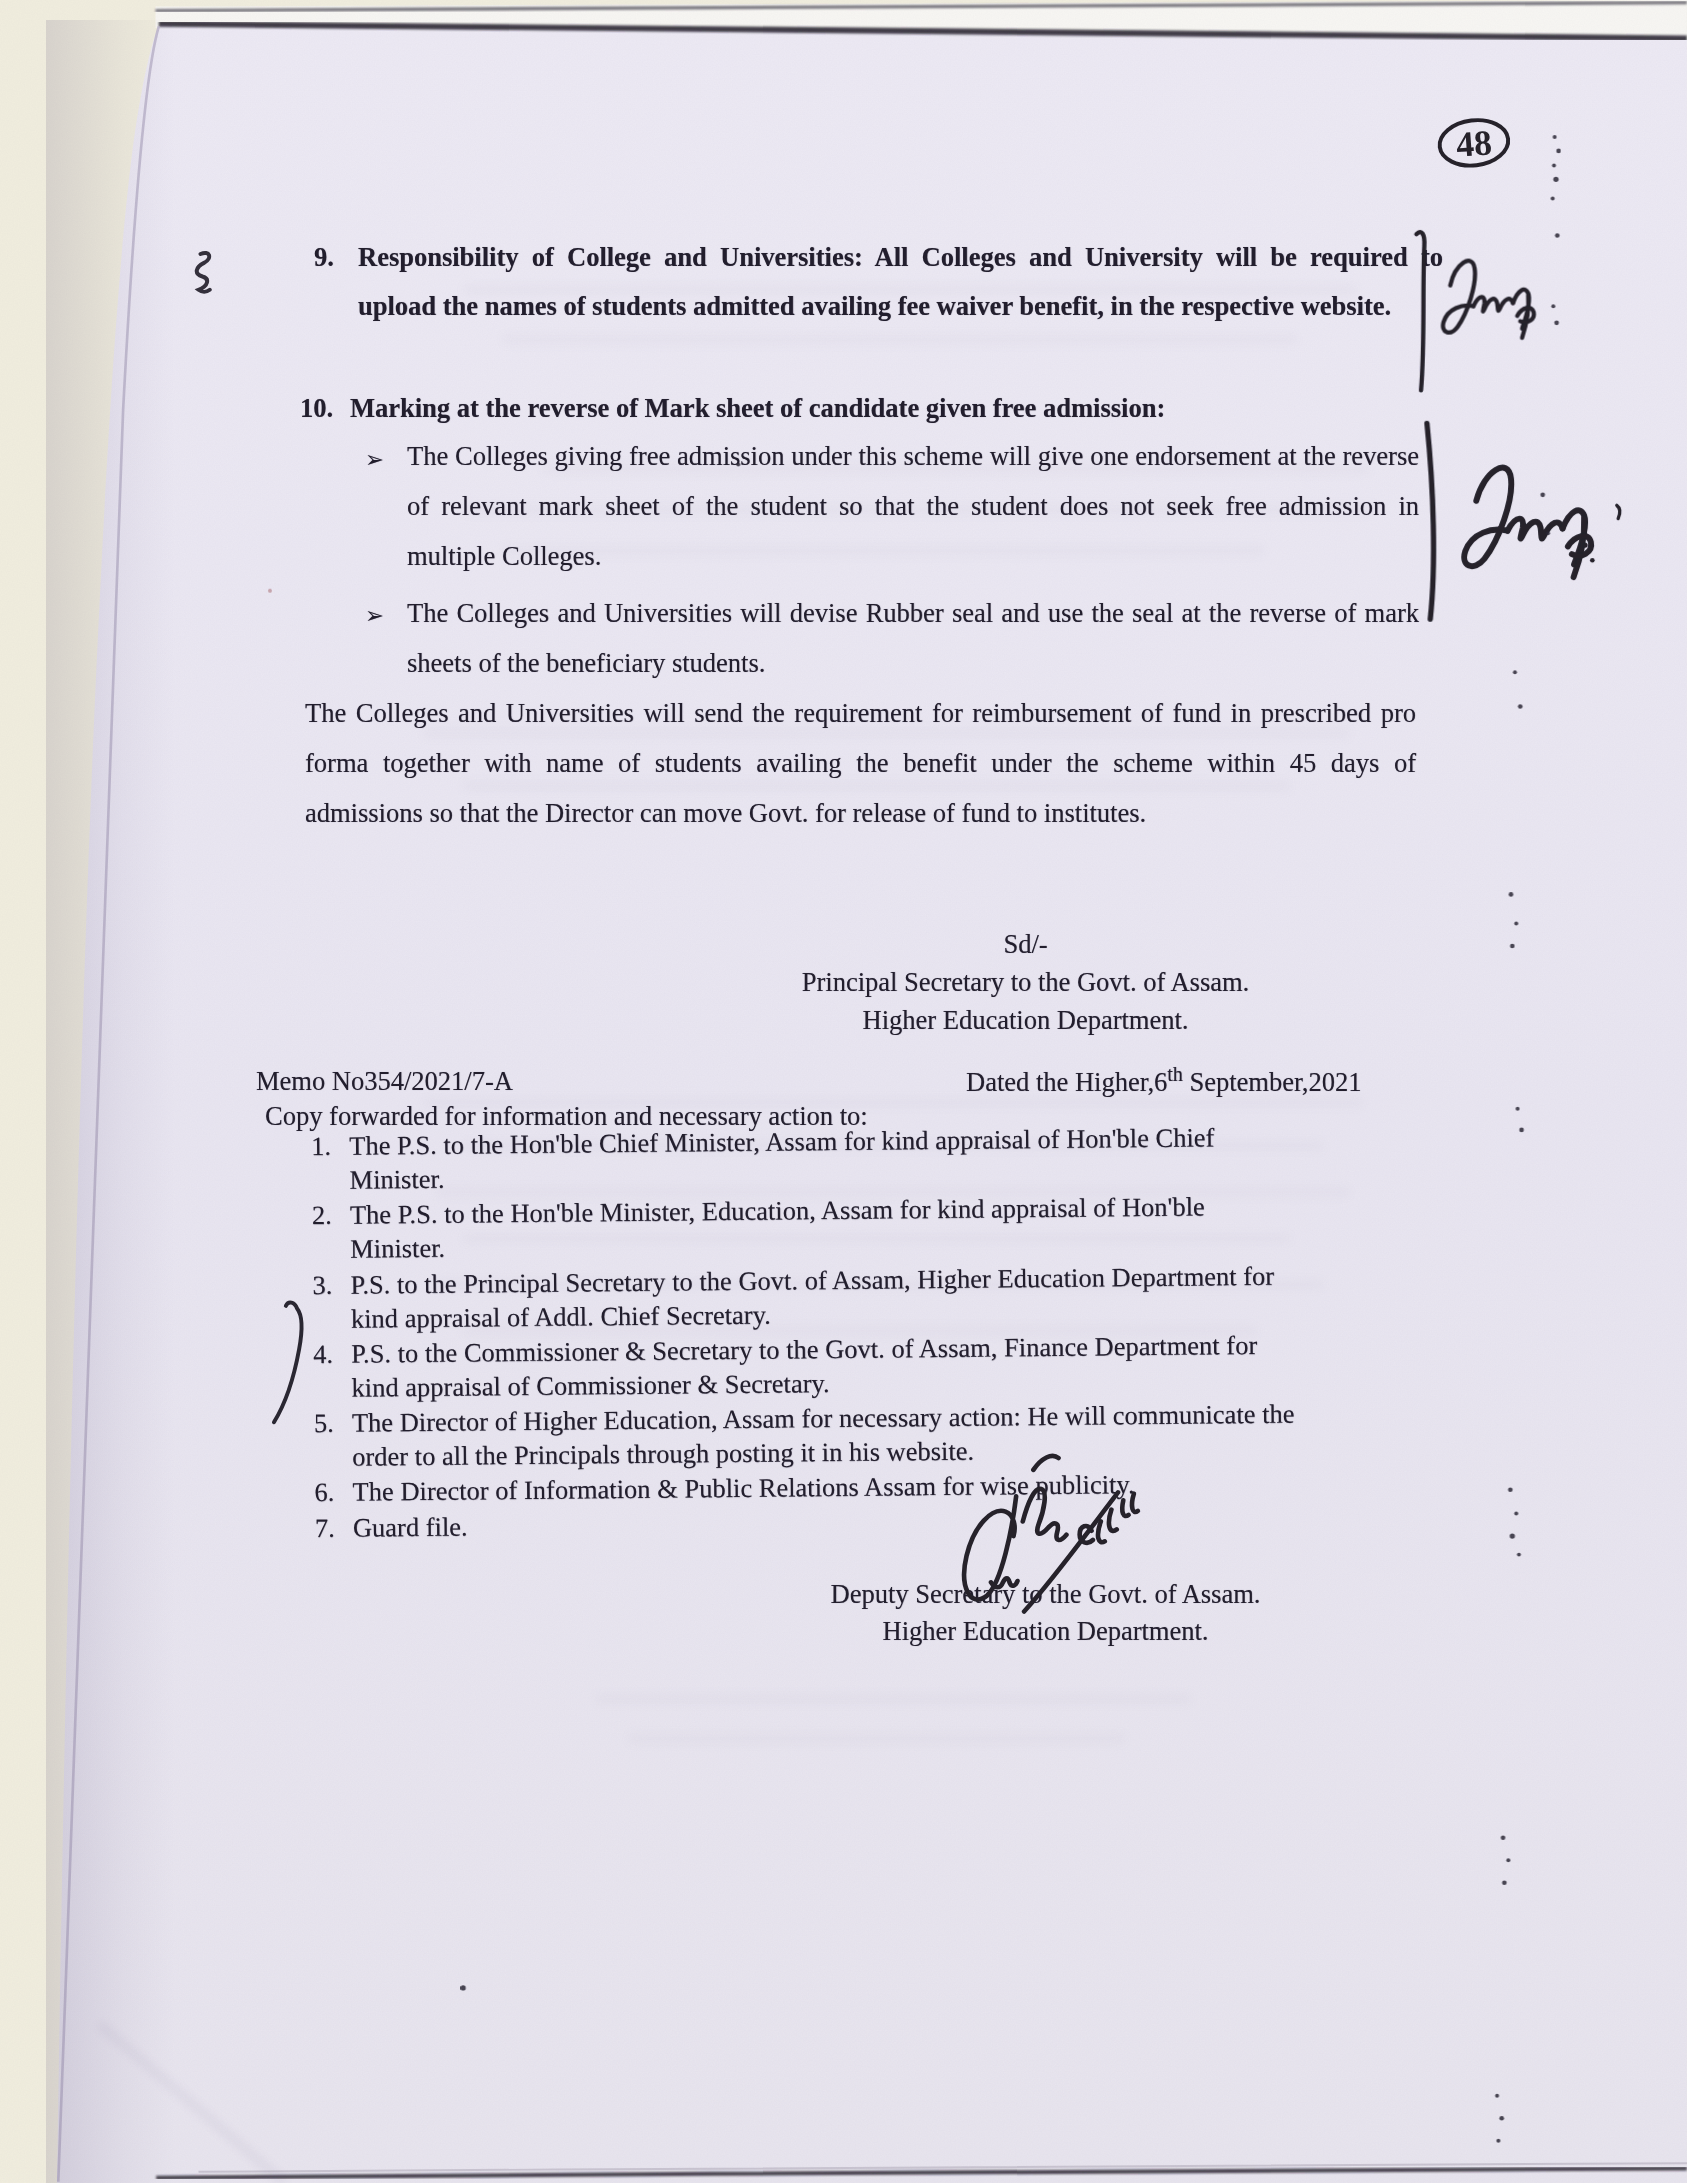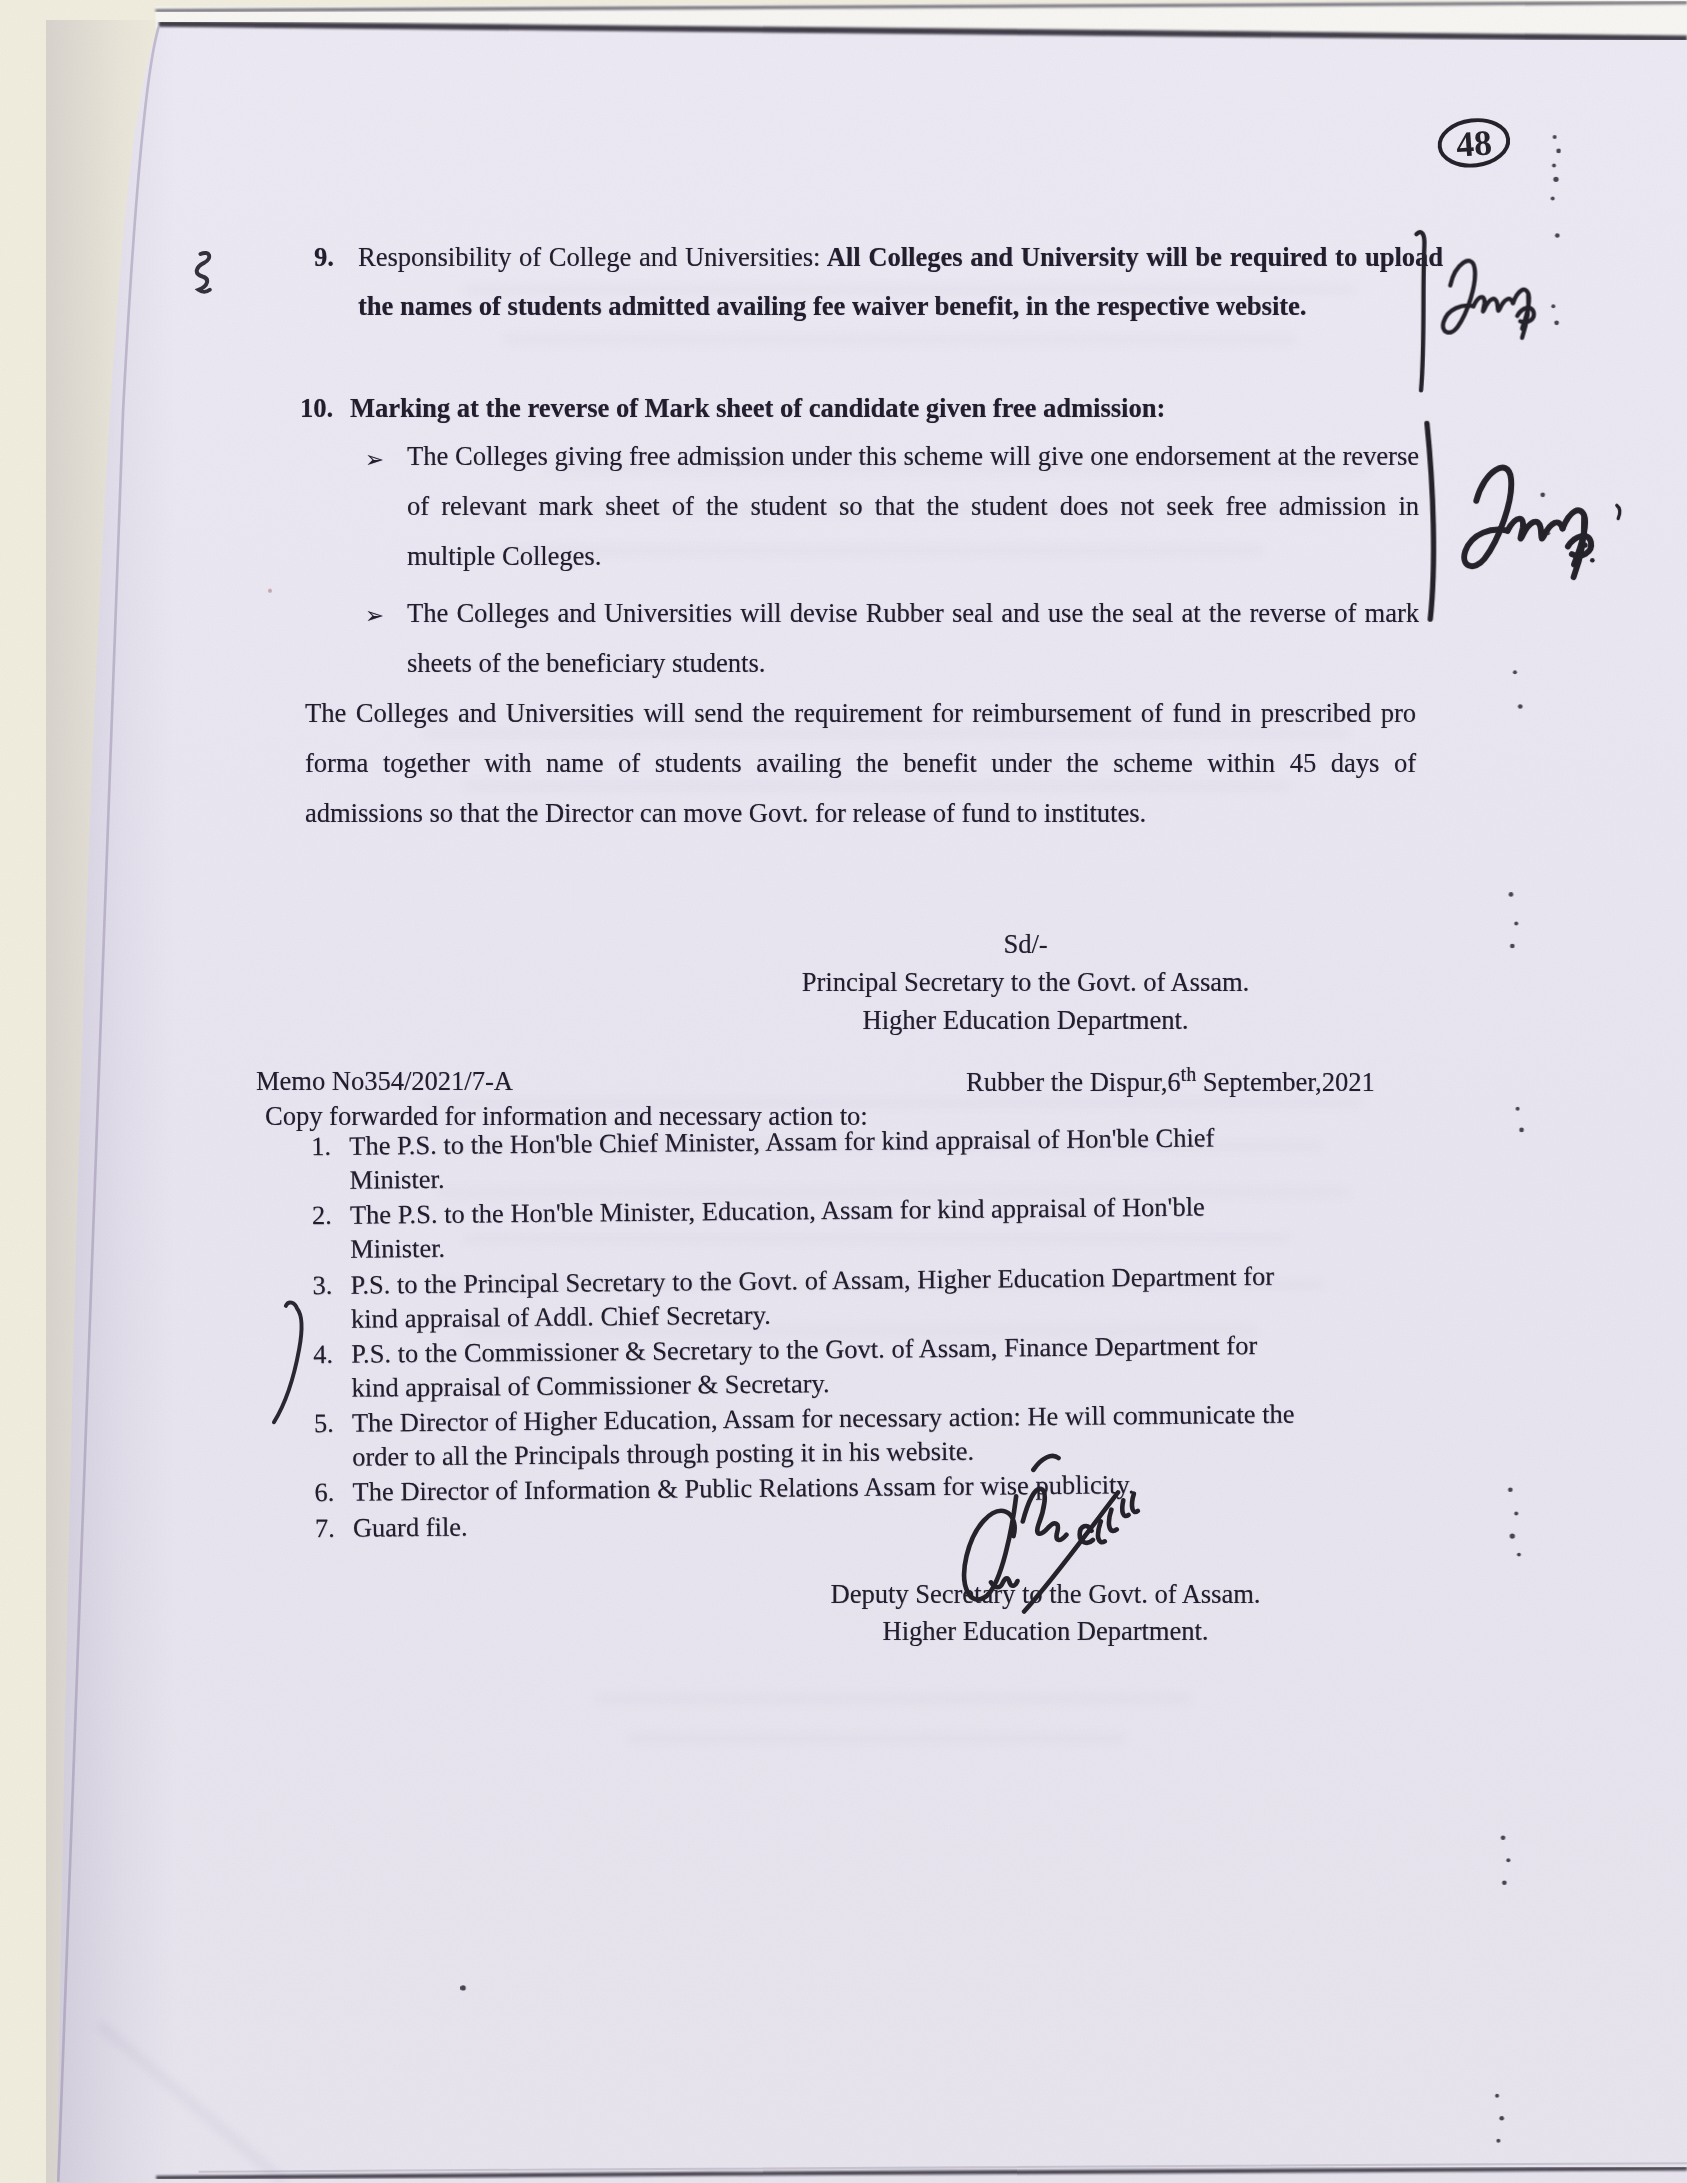--- a/index.html
+++ b/index.html
@@ -4,21 +4,21 @@
 <style>
   html,body{margin:0;padding:0;}
   body{background:#efecdd;font-family:"Liberation Serif",serif;}
   .canvas{position:relative;width:1687px;height:2183px;overflow:hidden;background:#f1eede;}
   svg.bg,svg.ink{position:absolute;left:0;top:0;width:1687px;height:2183px;}
   svg.ink{pointer-events:none;z-index:3;}
   .txt-layer{position:absolute;left:0;top:0;width:1687px;height:2183px;z-index:2;
              color:#221e2d;filter:blur(0.2px);}
   .txt-layer .blk{position:absolute;font-size:26.5px;}
   .txt-layer .blk, .txt-layer .blk *{text-shadow:0.3px 0.4px 0.7px rgba(28,24,44,0.5);}
-  .b{font-weight:normal;}
+  .b{font-weight:bold;}
   .just{text-align:justify;}
   .num{position:absolute;left:0;top:0;}
 
   
   .item9{left:314px;top:233px;width:1129px;line-height:49px;font-weight:bold;}
   .item9 .body9{margin-left:44px;}
   
   .item10{left:300px;top:387px;width:1125px;font-weight:bold;line-height:42px;}
   .item10 .t10{margin-left:50px;}
   
@@ -134,21 +134,21 @@
 
     <div class="blk para just">The Colleges and Universities will send the requirement for reimbursement of fund in prescribed pro forma together with name of students availing the benefit under the scheme within 45 days of admissions so that the Director can move Govt. for release of fund to institutes.</div>
 
     <div class="blk sdblk">
       <div>Sd/-</div>
       <div>Principal Secretary to the Govt. of Assam.</div>
       <div>Higher Education Department.</div>
     </div>
 
     <div class="blk memo-no">Memo No354/2021/7-A</div>
-    <div class="blk memo-date"><span>Rubber the Dispur,6</span><sup>th</sup><span> September,2021</span></div>
+    <div class="blk memo-date"><span>Dated the Higher,6</span><sup>th</sup><span> September,2021</span></div>
     <div class="blk copyline">Copy forwarded for information and necessary action to:</div>
 
     <div class="blk cclist">
       <div class="cc">
           <span class="num">1.</span>
           <span class="t">The P.S. to the Hon'ble Chief Minister, Assam for kind appraisal of Hon'ble Chief
 Minister.</span>
         </div>
       <div class="cc">
           <span class="num">2.</span>

